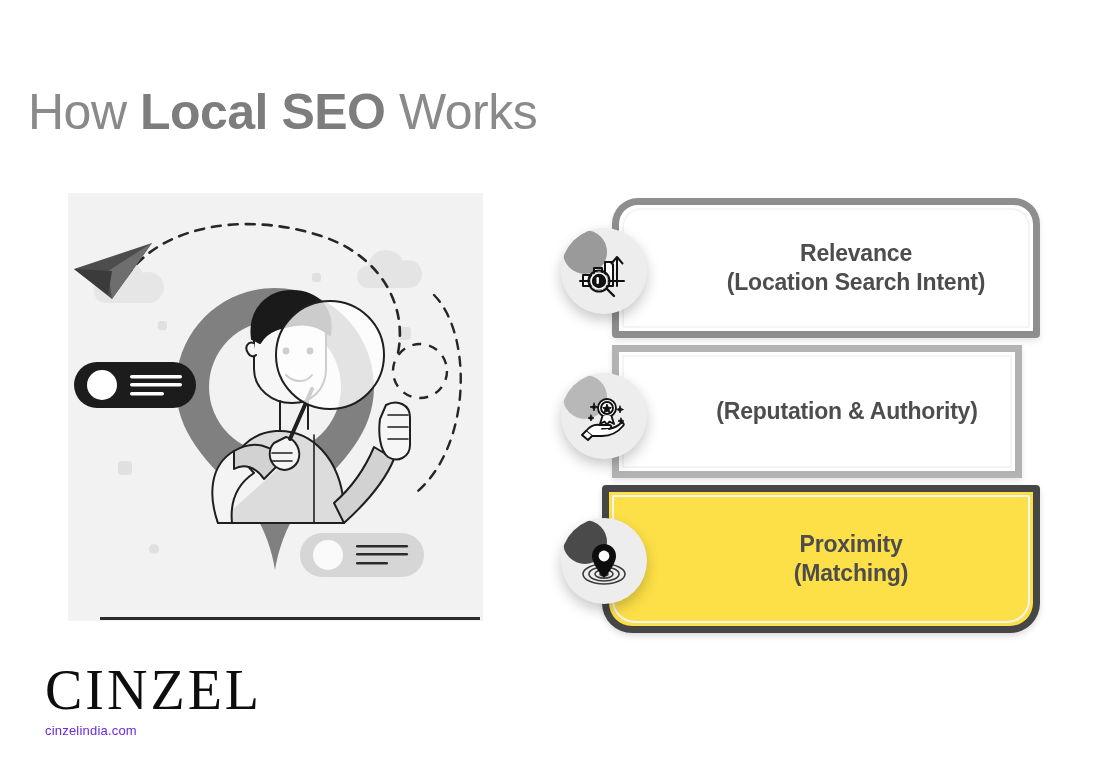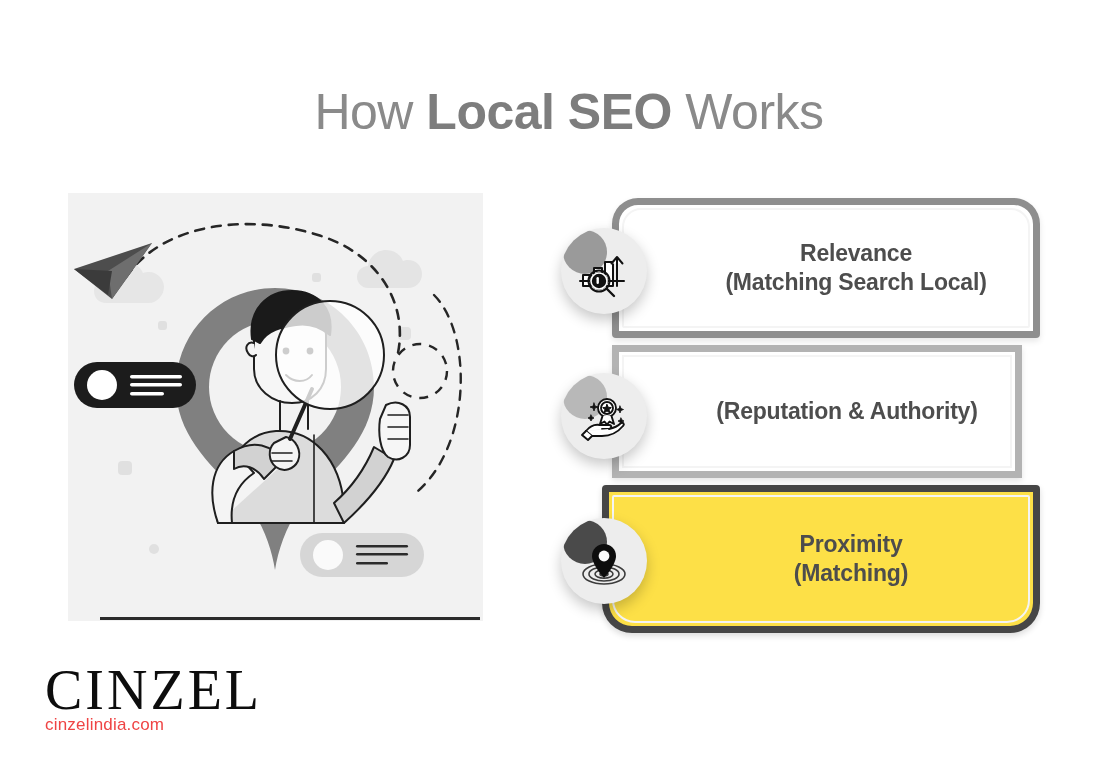--- a/index.html
+++ b/index.html
@@ -7,21 +7,20 @@
     width: 1110px; height: 768px;
     background: #ffffff;
     font-family: "Liberation Sans", sans-serif;
     overflow: hidden;
   }
   #stage { position: relative; width: 1110px; height: 768px; background:#fff; }
 
   
   .title {
     position: absolute; left: 0; top: 80px; width: 1110px;
-    text-align: center;
     font-size: 50px; line-height: 64px;
     letter-spacing: -0.5px;
     color: #8a8a8a;
     font-weight: 400;
     white-space: nowrap;
     padding-left: 28px;
   }
   .title .strong { font-weight: 700; color: #7d7d7d; }
 
   
@@ -119,22 +118,23 @@
     position: absolute; left: 45px; top: 665px;
   }
   .logo-word {
     font-family: "Liberation Serif", serif;
     font-size: 56px; line-height: 50px;
     letter-spacing: 3px;
     color: #0d0d0d;
     font-weight: 400;
   }
   .logo-url {
-    font-size: 17px; line-height: 20px;
-    color: #ef4444;
+    margin-top: 6px;
+    font-size: 13px; line-height: 20px;
+    color: #6d28d9;
     letter-spacing: 0.2px;
   }
 </style>
 </head>
 <body>
 
 <div id="stage">
 
   <div class="title">
     <span>How </span><span class="strong">Local SEO</span><span> Works</span>
@@ -238,21 +238,21 @@
       <rect x="32" y="424" width="380" height="3" fill="#2b2b2b"></rect>
     </svg>
   </div>
 
   <div class="flow">
 
     <div class="card card1">
       <div class="inner">
         <div class="card-text">
           <div>Relevance</div>
-          <div>(Matching Search Local)</div>
+          <div>(Location Search Intent)</div>
         </div>
       </div>
     </div>
 
     <div class="card card2">
       <div class="inner">
         <div class="card-text">
           <div>(Reputation &amp; Authority)</div>
         </div>
       </div>

